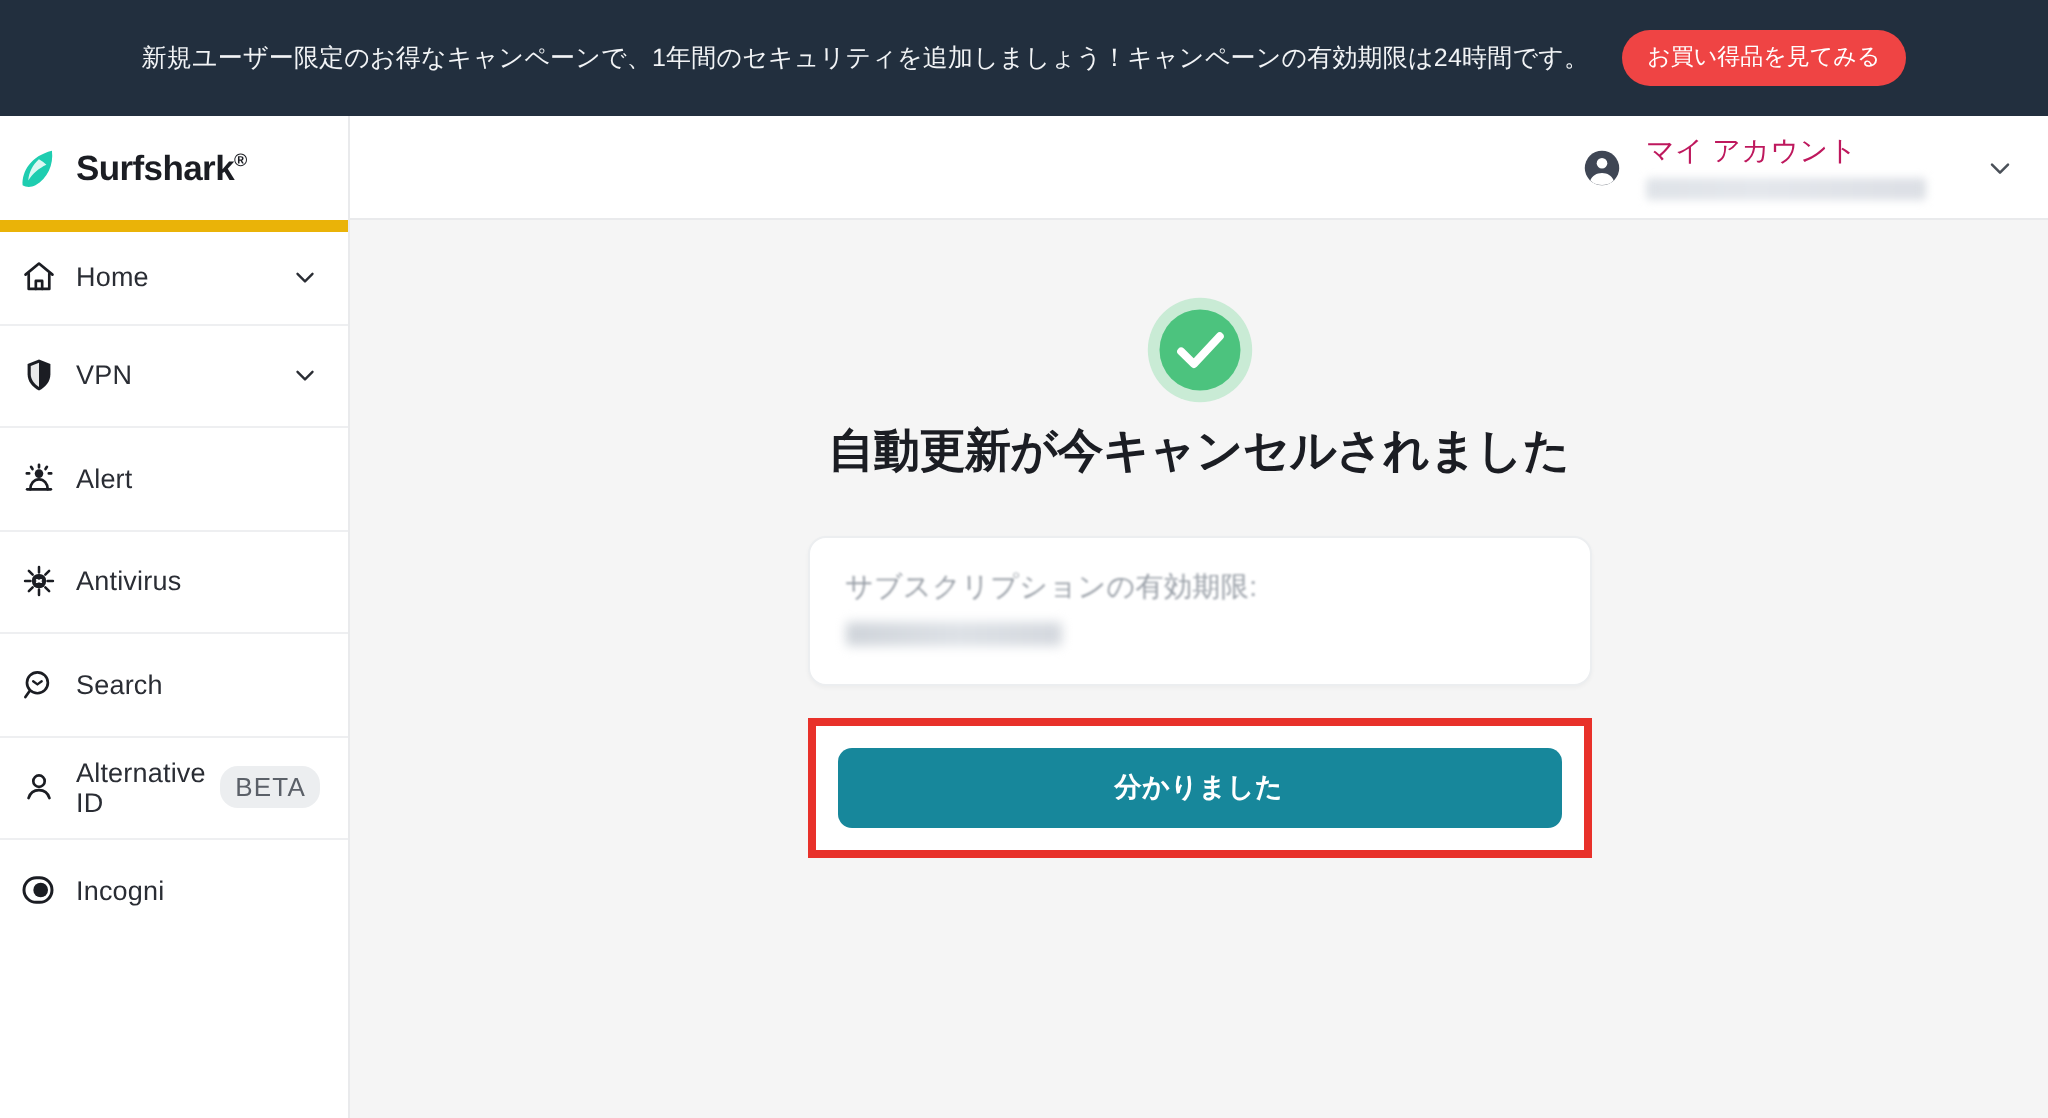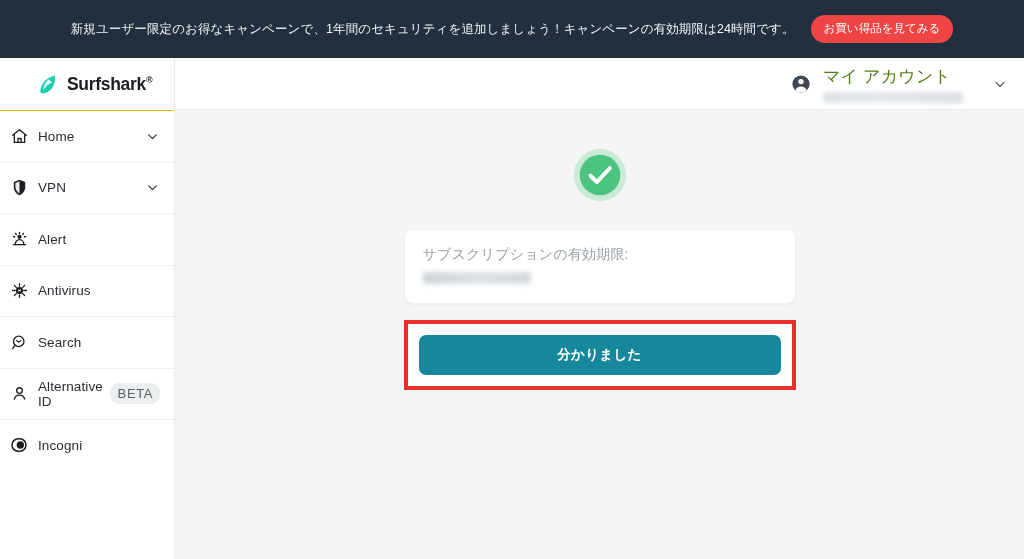--- a/index.html
+++ b/index.html
@@ -48,21 +48,21 @@
     background: #ffffff;
     border-right: 1px solid #e9eaec;
     display: flex;
     flex-direction: column;
   }
   .brand {
     height: 52px;
     display: flex;
     align-items: center;
     gap: 8px;
-    padding-left: 37px;
+    padding-left: 8px;
   }
   .brand-mark { width: 22px; height: 22px; display: block; }
   .brand-name {
     font-size: 17.5px;
     font-weight: bold;
     color: #1b1d23;
     letter-spacing: -0.3px;
     position: relative;
   }
   .brand-reg {
@@ -74,21 +74,21 @@
   .nav { display: flex; flex-direction: column; }
   .nav-item {
     height: 51.5px;
     display: flex;
     align-items: center;
     padding: 0 14px 0 0;
     border-top: 1px solid #eeeff1;
     cursor: pointer;
     background: #ffffff;
   }
-  .nav-item:first-child { border-top: 1px solid #eab308; }
+  .nav-item:first-child { border-top: 6px solid #eab308; }
   .nav-icon {
     width: 38px;
     min-width: 38px;
     display: flex;
     align-items: center;
     justify-content: center;
     color: #1b1d23;
   }
   .nav-label {
     flex: 1;
@@ -127,22 +127,22 @@
   .account {
     display: flex;
     align-items: center;
     gap: 11px;
     cursor: pointer;
     padding: 4px 2px 4px 6px;
   }
   .account-avatar { color: #3f4654; display: flex; align-items: center; }
   .account-meta { display: flex; flex-direction: column; gap: 4px; }
   .account-label {
-    font-size: 17px;
-    color: #4d7c0f;
+    font-size: 14px;
+    color: #be185d;
     letter-spacing: 0.2px;
   }
   .account-redacted {
     width: 140px;
     height: 11px;
     border-radius: 2px;
     background: linear-gradient(90deg,#dfe3e8 0%, #e4e7ec 40%, #dcdfe5 100%);
     filter: blur(2.2px);
   }
   .account-chev { color: #4a5058; display: flex; align-items: center; margin-left: 18px; }
@@ -361,20 +361,21 @@
     <div class="content">
       <div class="panel">
 
 
         <svg class="success-icon" viewBox="0 0 60 60">
           <circle cx="30" cy="30" r="29" fill="#c9ebd5"></circle>
           <circle cx="30" cy="30" r="22.5" fill="#4cc37e"></circle>
           <path d="M19.5 30.8 26.6 37.8 41 22.4" fill="none" stroke="#ffffff" stroke-width="4.4" stroke-linecap="round" stroke-linejoin="round"></path>
         </svg>
 
+        <h1 class="headline">自動更新が今キャンセルされました</h1>
 
         <div class="info-card">
           <div class="info-label">サブスクリプションの有効期限:</div>
           <div class="info-redacted"></div>
         </div>
 
         <div class="highlight-box">
           <button class="primary-button">分かりました</button>
         </div>
 

